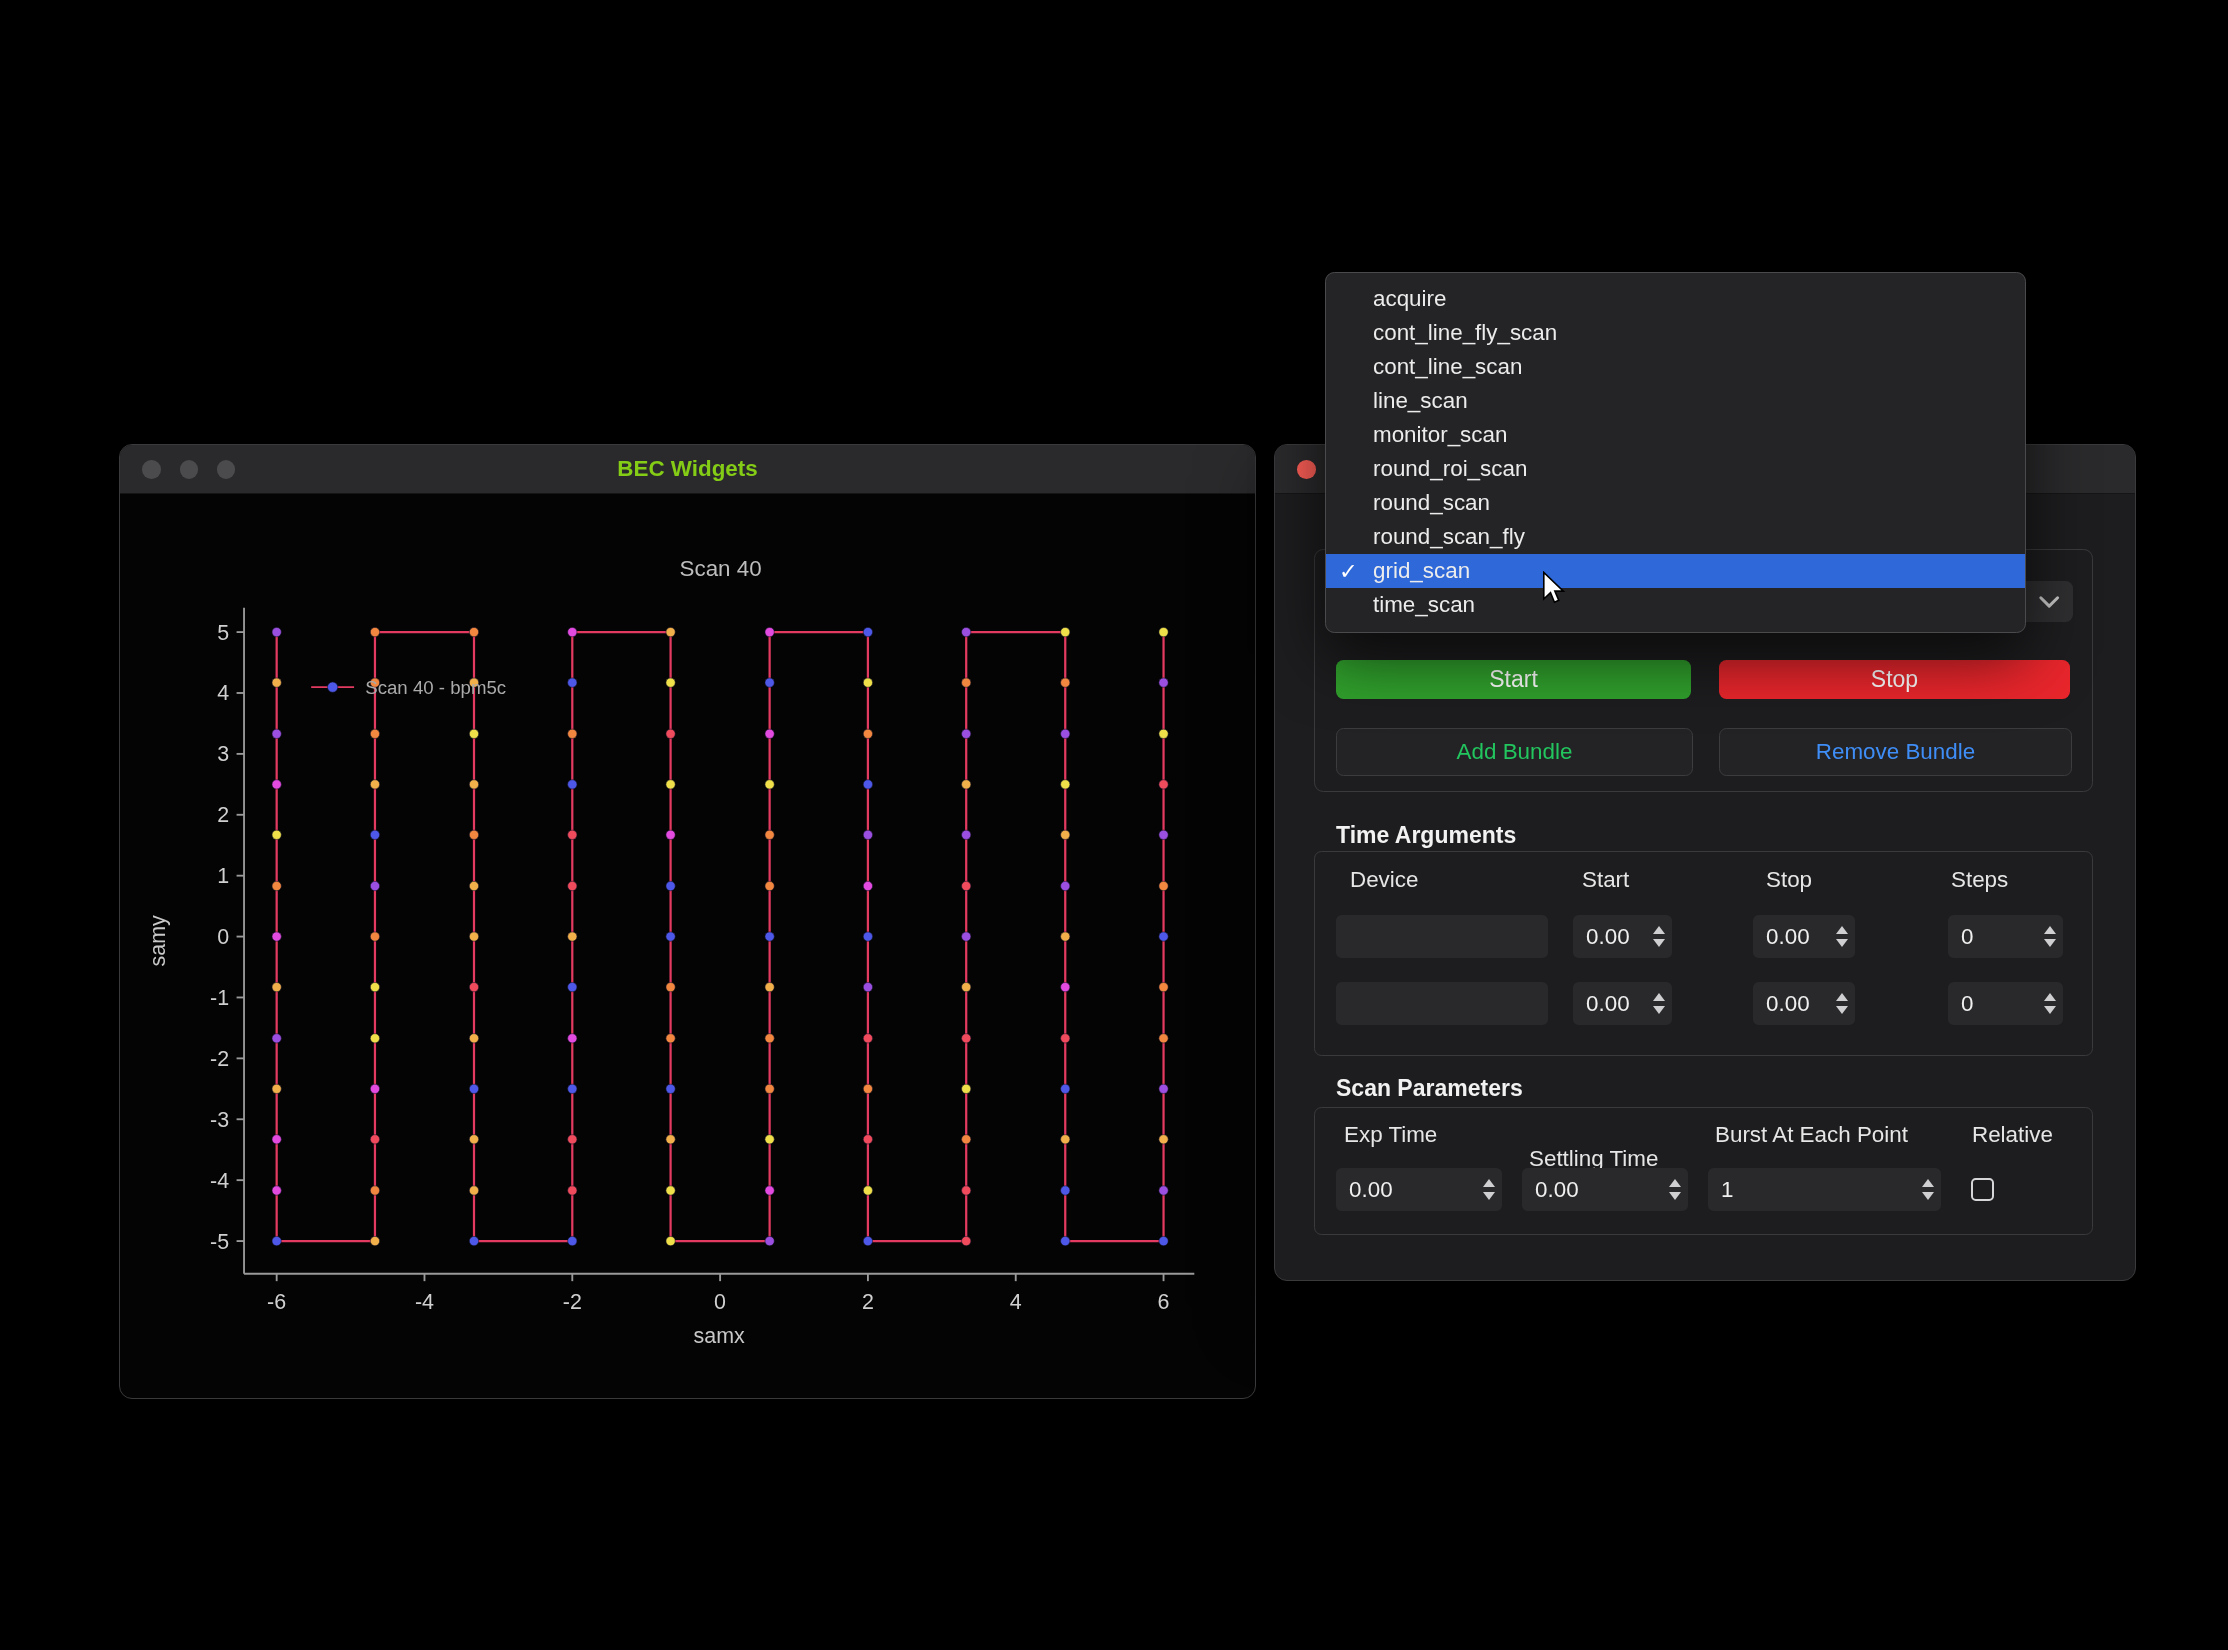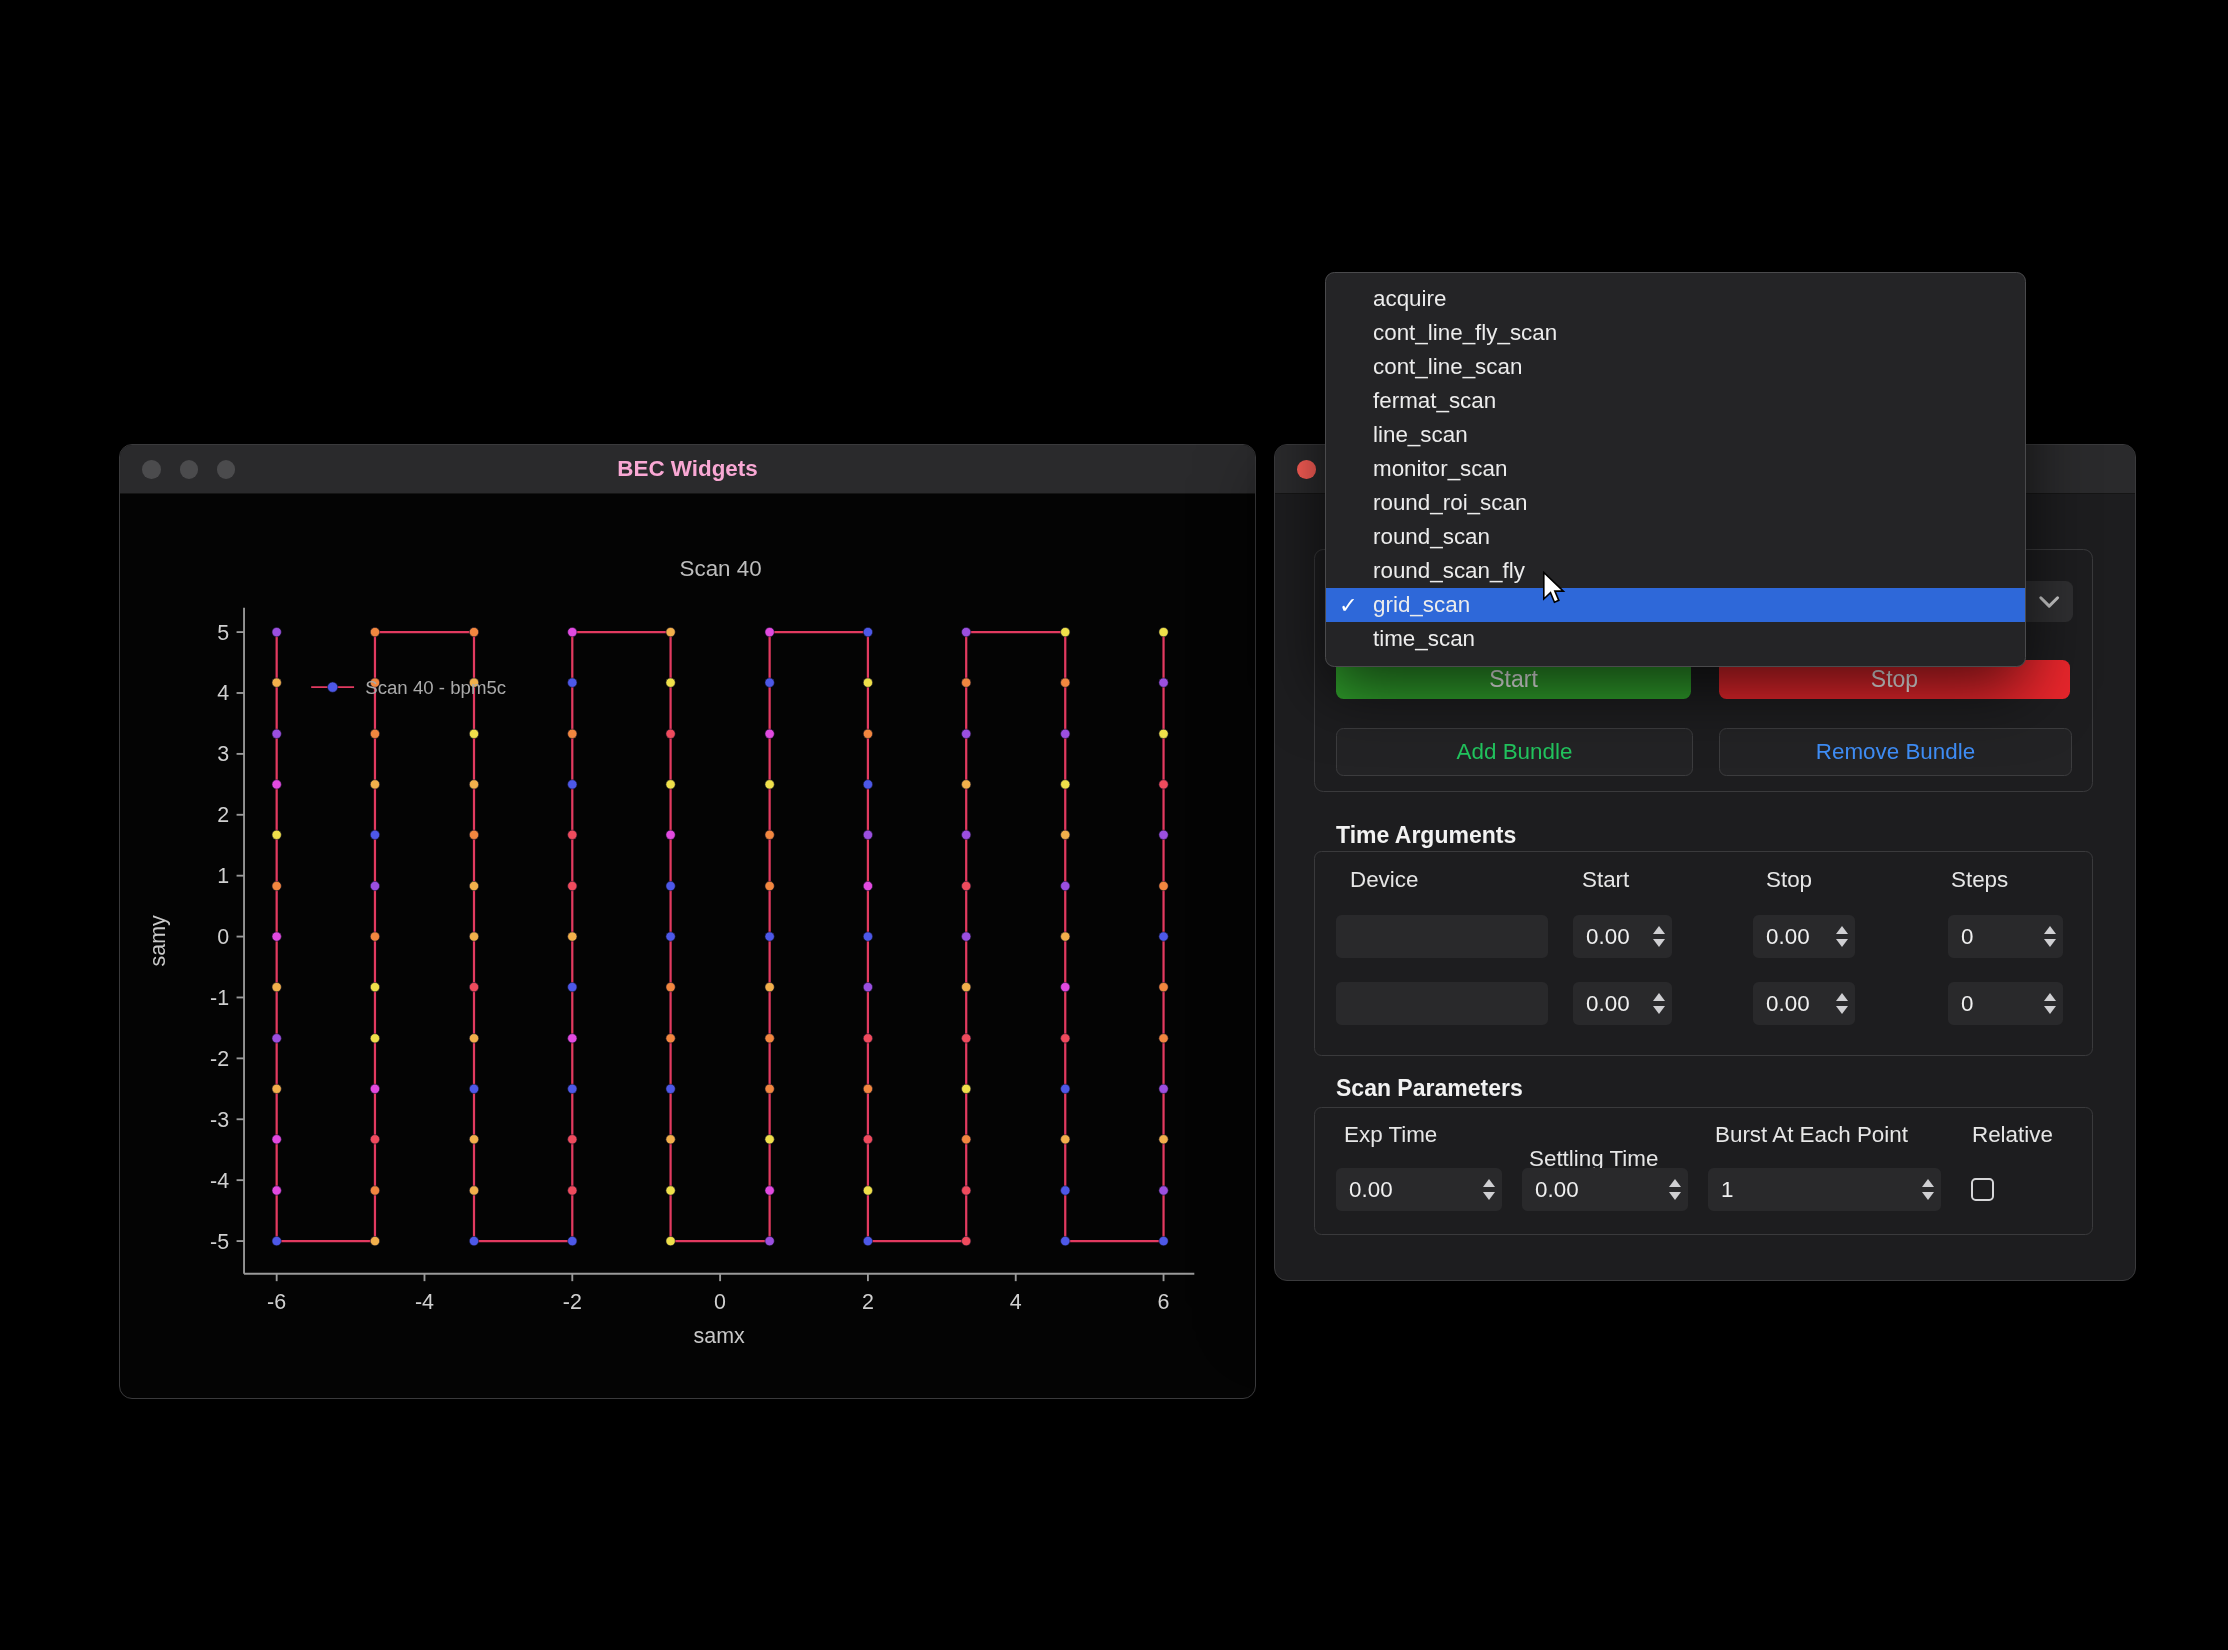--- a/index.html
+++ b/index.html
@@ -12,21 +12,21 @@
     position:absolute;left:0;top:0;right:0;height:48px;background:#2a2a2c;
     border-radius:12px 12px 0 0;border-bottom:0.9px solid #151515;
     display:flex;align-items:center;justify-content:center;
   }
   .lights{position:absolute;left:22.4px;top:15px;display:flex;gap:18.6px;}
   .light{width:18.6px;height:18.6px;border-radius:50%;}
   .light.gray{background:#4b4b4d;}
   .light.red{background:#ff5f57;}
   .light.yellow{background:#febc2e;}
   .light.green{background:#28c840;}
-  .titlebar-title{color:#f9a8d4;font-weight:bold;font-size:22.4px;}
+  .titlebar-title{color:#84cc16;font-weight:bold;font-size:22.4px;}
 
   
   #left-window{left:119px;top:444px;width:1135px;height:953px;background:#040404;border:0.9px solid #3a3a3c;}
   #plot-svg{position:absolute;left:0;top:49px;}
 
   
   #right-window{left:1274px;top:444px;width:860px;height:835px;background:#1d1d1f;border:0.9px solid #3a3a3c;}
   #right-window .abs{position:absolute;}
   .frame{border:0.9px solid #3a3a3c;border-radius:9.3px;}
   #combo{left:60px;top:136px;width:738px;height:41px;background:#2f2f31;border-radius:7.5px;display:flex;align-items:center;justify-content:flex-end;padding-right:13px;box-sizing:border-box;}
@@ -364,24 +364,20 @@
     <div class="menu-item">
       <span class="check"></span>
       <span>cont_line_fly_scan</span>
     </div>
     <div class="menu-item">
       <span class="check"></span>
       <span>cont_line_scan</span>
     </div>
     <div class="menu-item">
       <span class="check"></span>
-      <span>fermat_scan</span>
-    </div>
-    <div class="menu-item">
-      <span class="check"></span>
       <span>line_scan</span>
     </div>
     <div class="menu-item">
       <span class="check"></span>
       <span>monitor_scan</span>
     </div>
     <div class="menu-item">
       <span class="check"></span>
       <span>round_roi_scan</span>
     </div>

